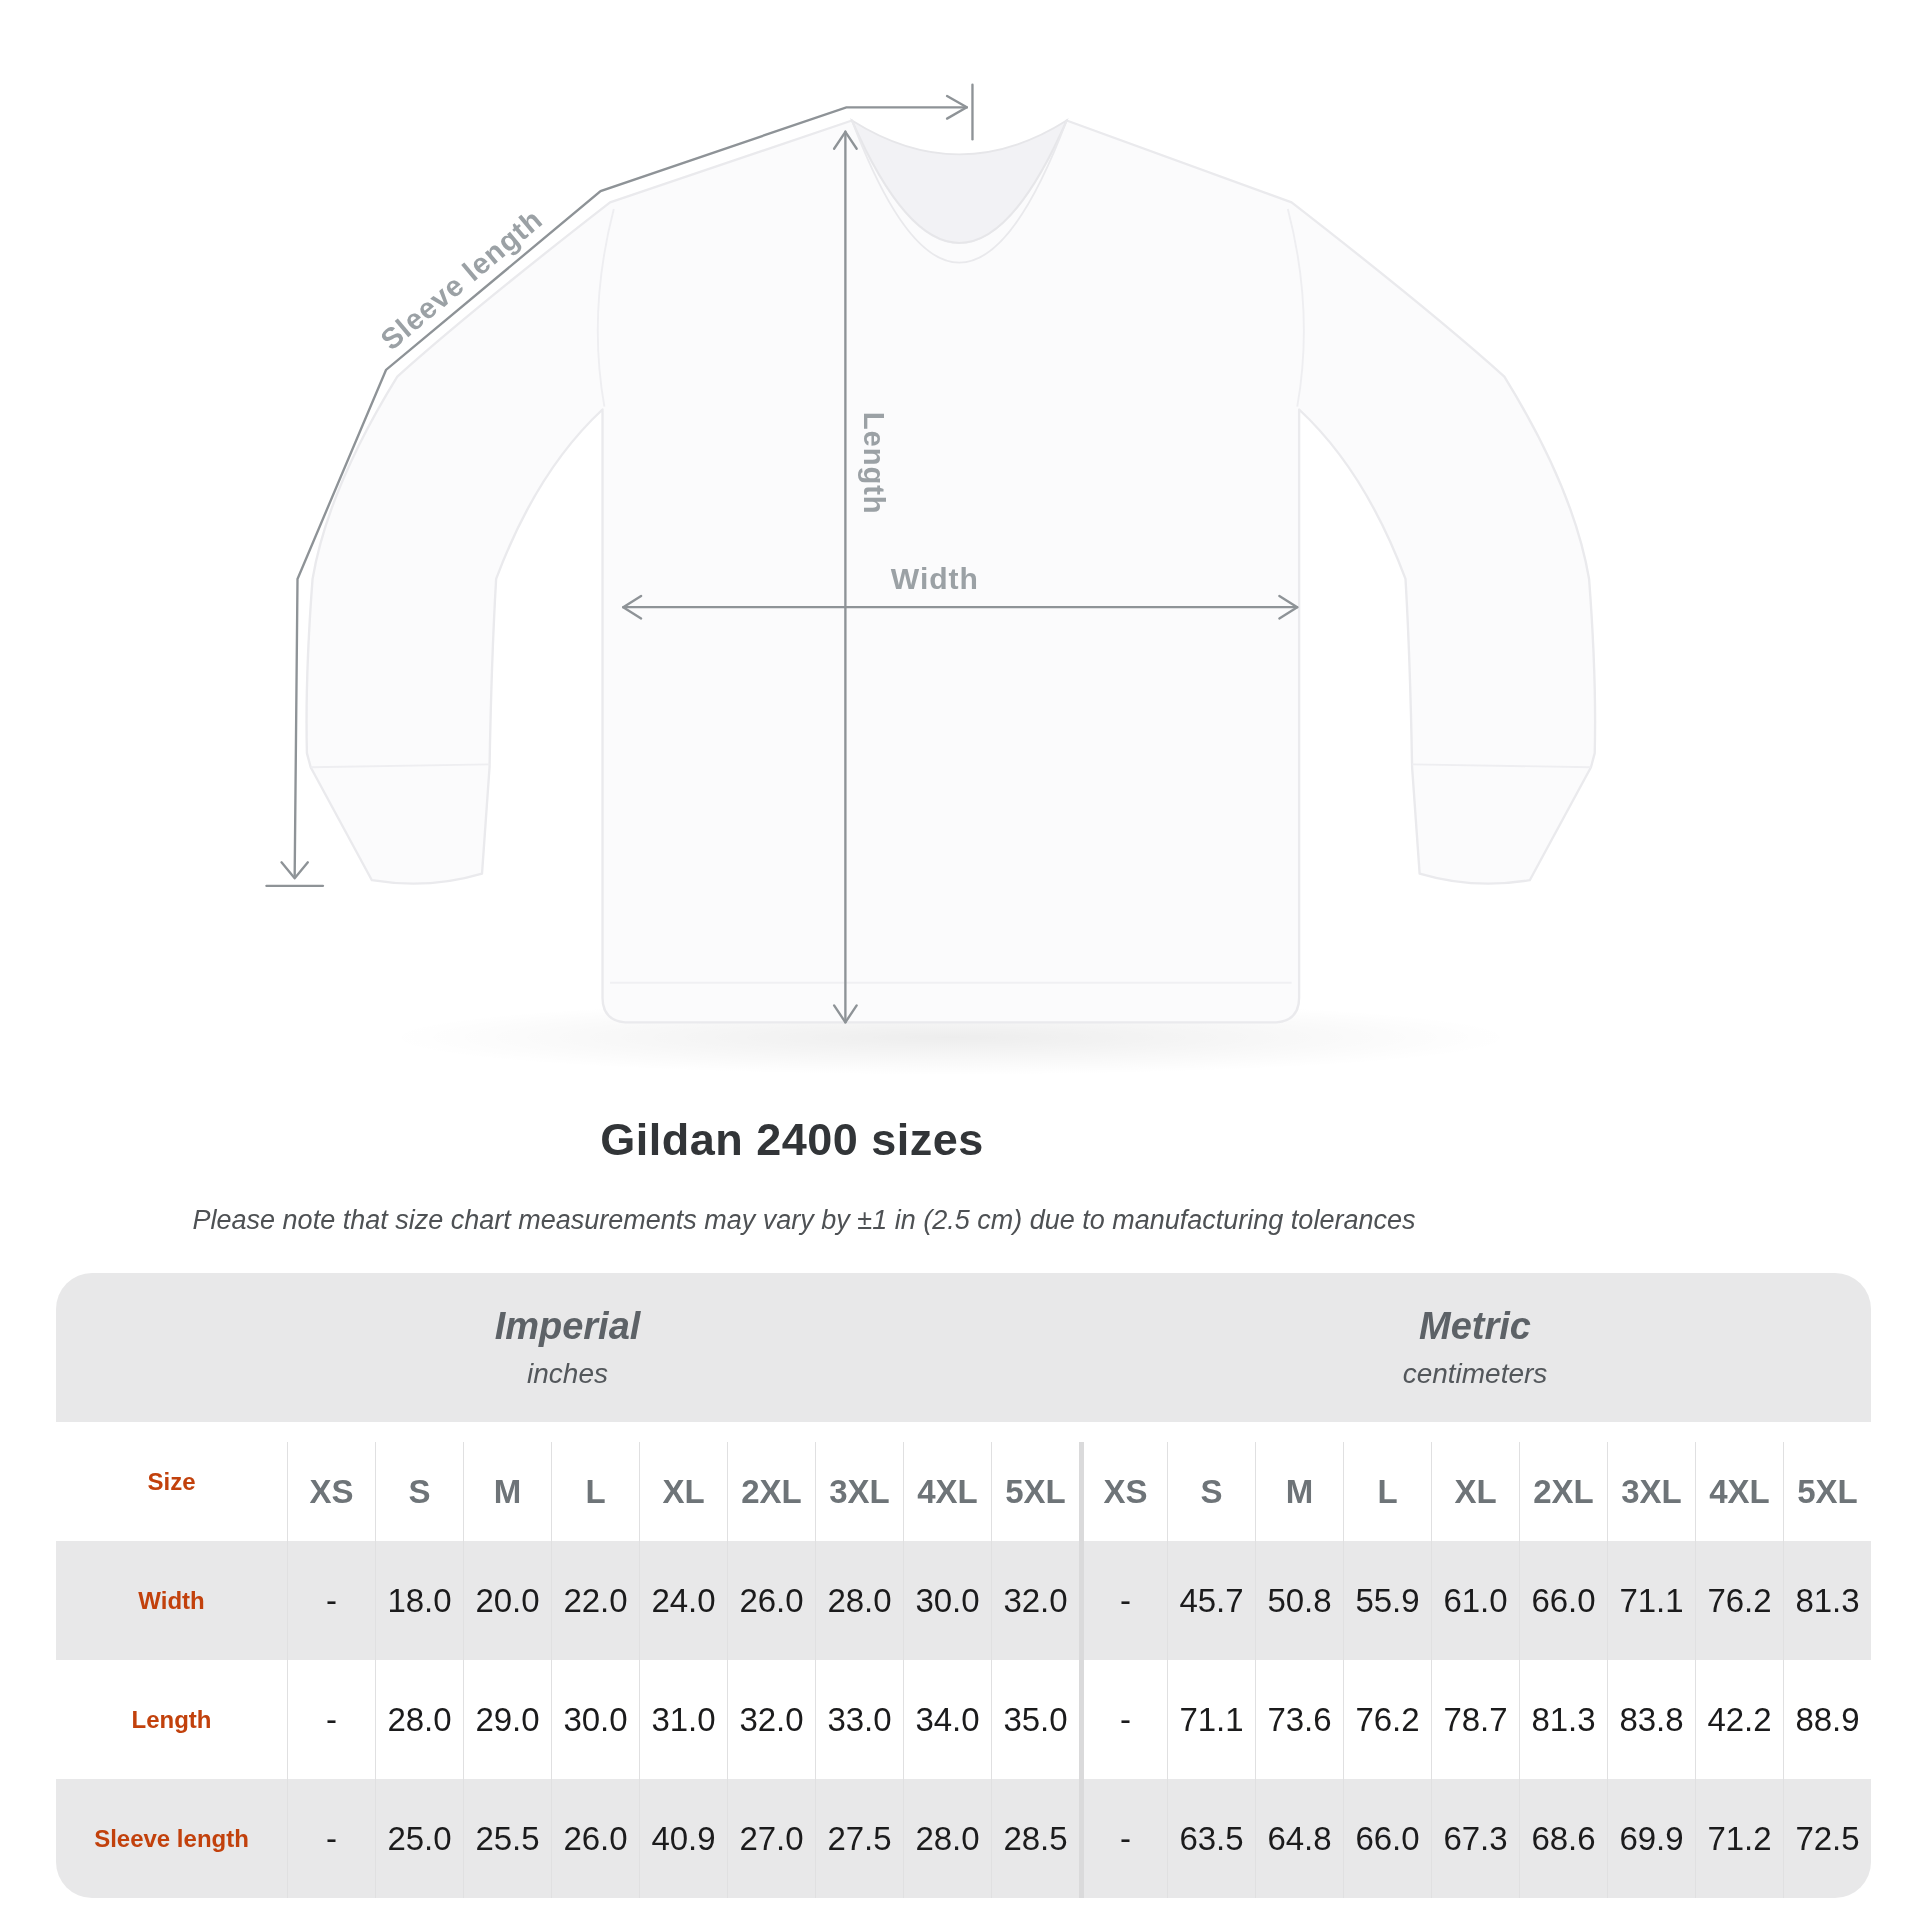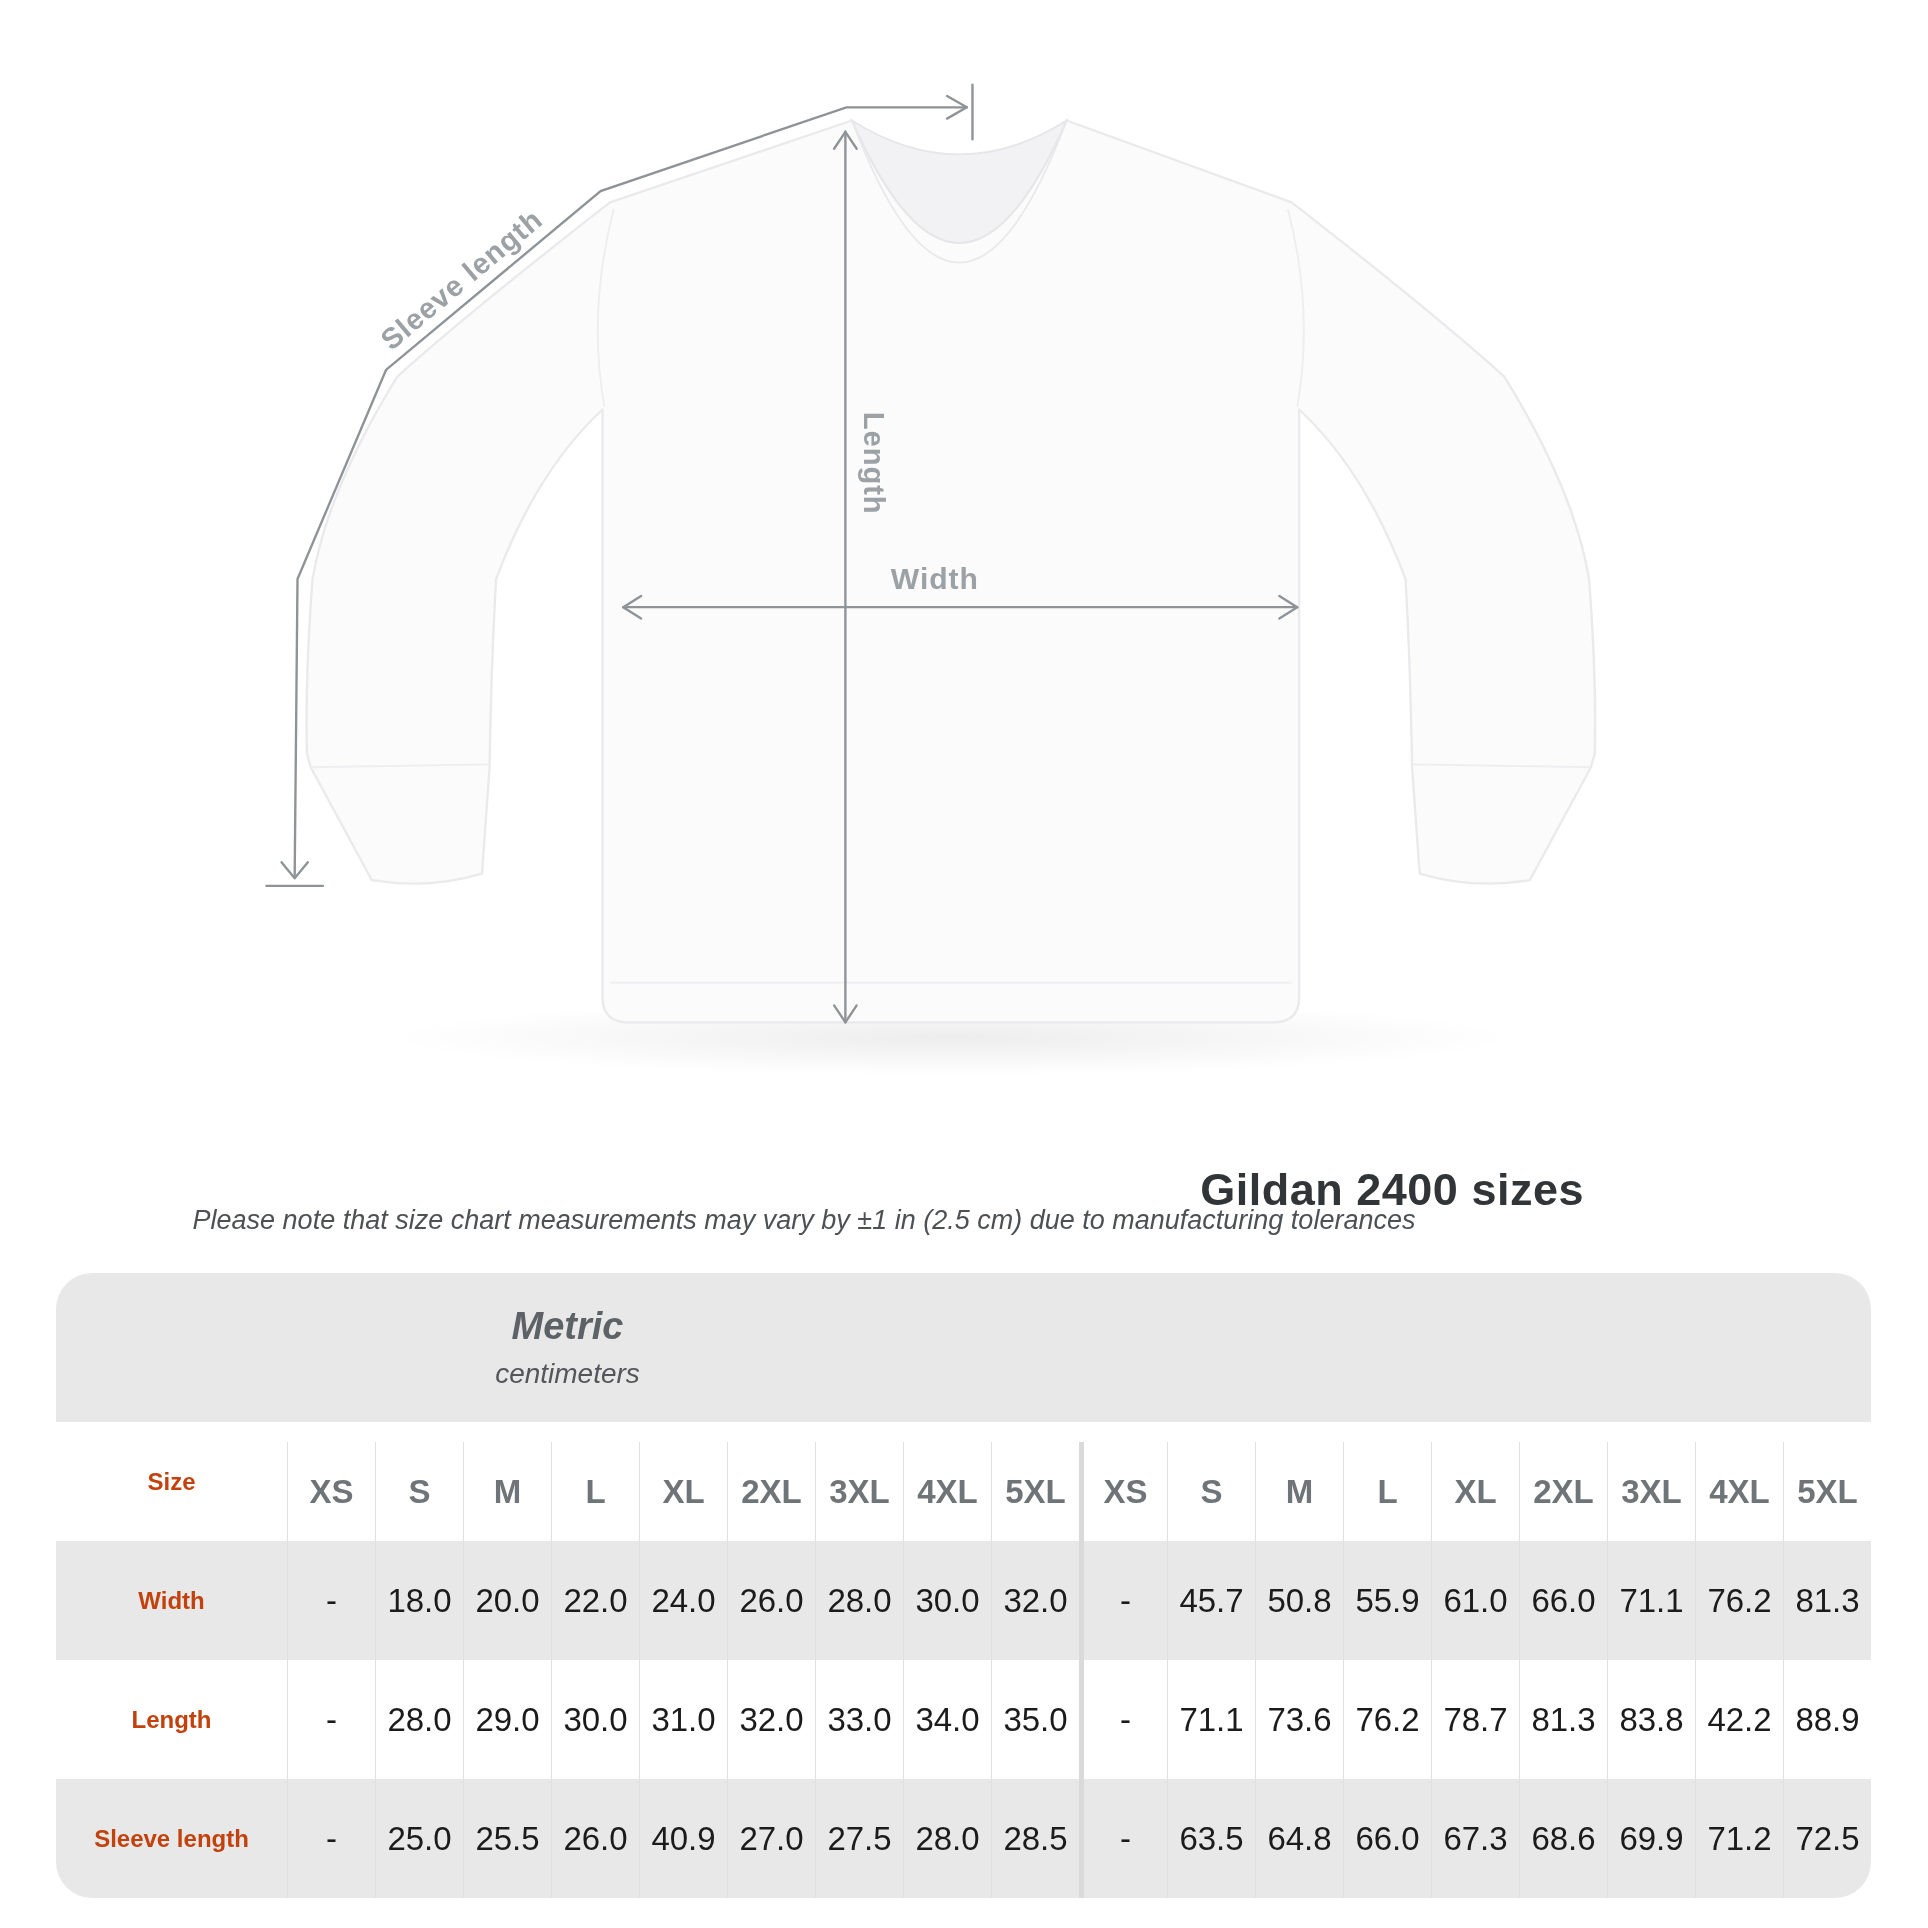--- a/index.html
+++ b/index.html
@@ -4,21 +4,21 @@
 <style>
   html,body{margin:0;padding:0;}
   body{
     width:1928px;height:1928px;position:relative;background:#ffffff;
     font-family:"Liberation Sans","DejaVu Sans",sans-serif;overflow:hidden;
   }
   
   .diagram-wrap{position:absolute;top:0;left:0;width:1928px;height:1092px;}
   
   .chart-title{
-    position:absolute;top:1164px;left:0;width:1584px;text-align:right;
+    position:absolute;top:1114px;left:0;width:1584px;text-align:center;
     font-size:45px;font-weight:bold;color:#323538;letter-spacing:0.5px;
   }
   .chart-subtitle{
     position:absolute;top:1205px;left:0;width:1608px;text-align:center;
     font-size:27px;font-style:italic;color:#4e5154;
   }
   
   .size-table{
     position:absolute;top:1273px;left:56px;width:1815px;
     border-radius:36px;overflow:hidden;
@@ -133,20 +133,24 @@
 </svg>
 </div>
 
 <div class="chart-title">Gildan 2400 sizes</div>
 <div class="chart-subtitle">Please note that size chart measurements may vary by ±1 in (2.5 cm) due to manufacturing tolerances</div>
 
 <div class="size-table">
 
   <div class="band-row">
     <div class="band-cell">
+      <div class="band-title">Imperial</div>
+      <div class="band-unit">inches</div>
+    </div>
+    <div class="band-cell">
       <div class="band-title">Metric</div>
       <div class="band-unit">centimeters</div>
     </div>
   </div>
 
   <div class="grid-row row-white">
     <div class="cell rowlabel">Size</div>
     <div class="cell head bordered">XS</div>
     <div class="cell head bordered">S</div>
     <div class="cell head bordered">M</div>

